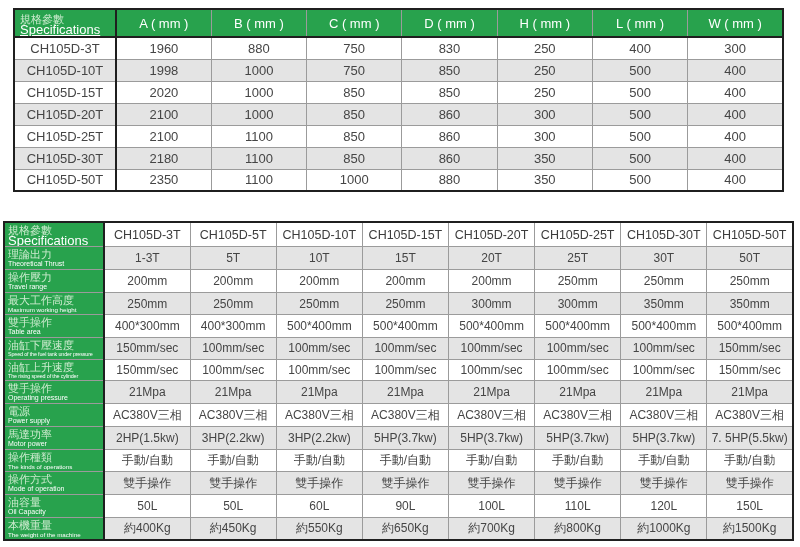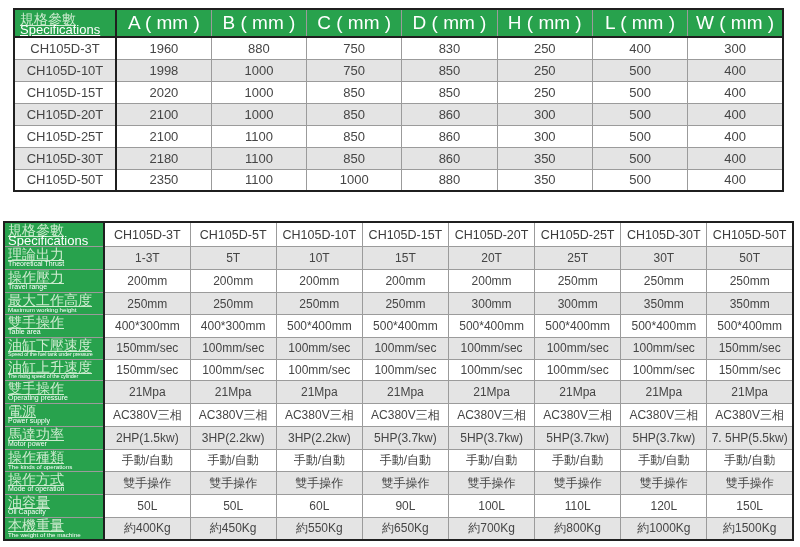--- a/index.html
+++ b/index.html
@@ -19,37 +19,37 @@
   #t1 { left: 13px; top: 8px; width: 771px; }
   #t2 { left: 3px;  top: 221px; width: 791px; }
   th, td {
     border: 1px solid var(--border-light, #999);
     text-align: center; vertical-align: middle;
     padding: 0; overflow: hidden; white-space: nowrap;
   }
   
   #t1 th { height: 28px; background: var(--header-green, #28a24d); font-weight: normal; }
   #t1 .corner { width: 102px; text-align: left; }
-  #t1 .colh { color: #fff; font-size: 19px; }
+  #t1 .colh { color: #fff; font-size: 13px; }
   #t1 thead th { border-bottom: 2px solid var(--border-dark, #1f1f1f); }
   #t1 td { height: 22px; font-size: 13px; color: var(--text, #454545); }
   #t1 .model { border-right: 2px solid var(--border-dark, #1f1f1f); }
   #t1 .corner { border-right: 2px solid var(--border-dark, #1f1f1f); }
   #t1 tbody tr:nth-child(even) td { background: var(--row-alt, #e4e4e4); }
   
   #t2 td { height: 20.8px; font-size: 12px; }
   #t2 .label {
     width: 100px; text-align: left; background: var(--header-green, #28a24d);
     border-right: 2px solid var(--border-dark, #1f1f1f); padding: 1px 0 1px 3px;
   }
   #t2 .modelh { font-size: 12.5px; color: #3c3c3c; }
   #t2 .val2 { color: var(--text, #454545); }
   #t2 tbody tr:nth-child(even) td:not(.label) { background: var(--row-alt, #e4e4e4); }
   
-  .cn { font-size: 14px; line-height: 12px; color: var(--label-cn, #cdebcf); text-decoration: underline; }
+  .cn { font-size: 11px; line-height: 12px; color: var(--label-cn, #cdebcf); }
   .en { font-size: 7px;  line-height: 8px;  color: var(--label-en, #ffffff); }
   .en-md { font-size: 13px; line-height: 9px; text-decoration: underline; }
   .en-sm { font-size: 6.2px; line-height: 7px; }
   .en-xs { font-size: 5.4px; line-height: 6.5px; letter-spacing: -0.15px; }
   #t1 .corner { padding-left: 5px; }
 </style>
 </head>
 <body>
 
 <table id="t1">

